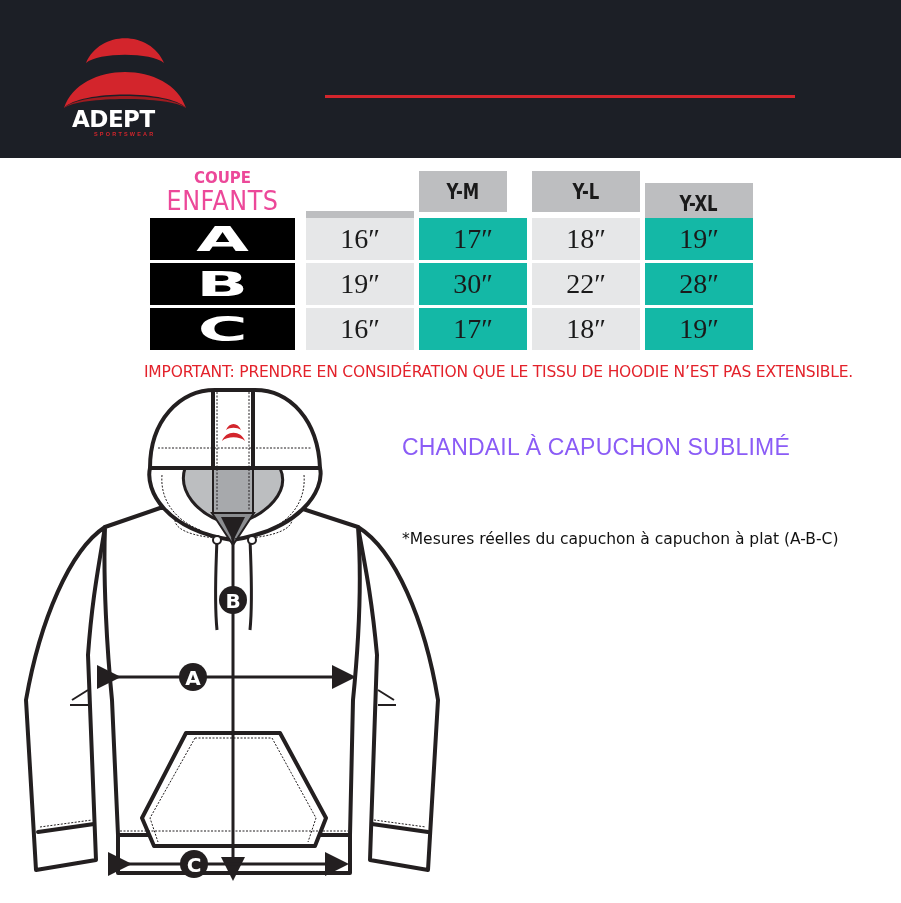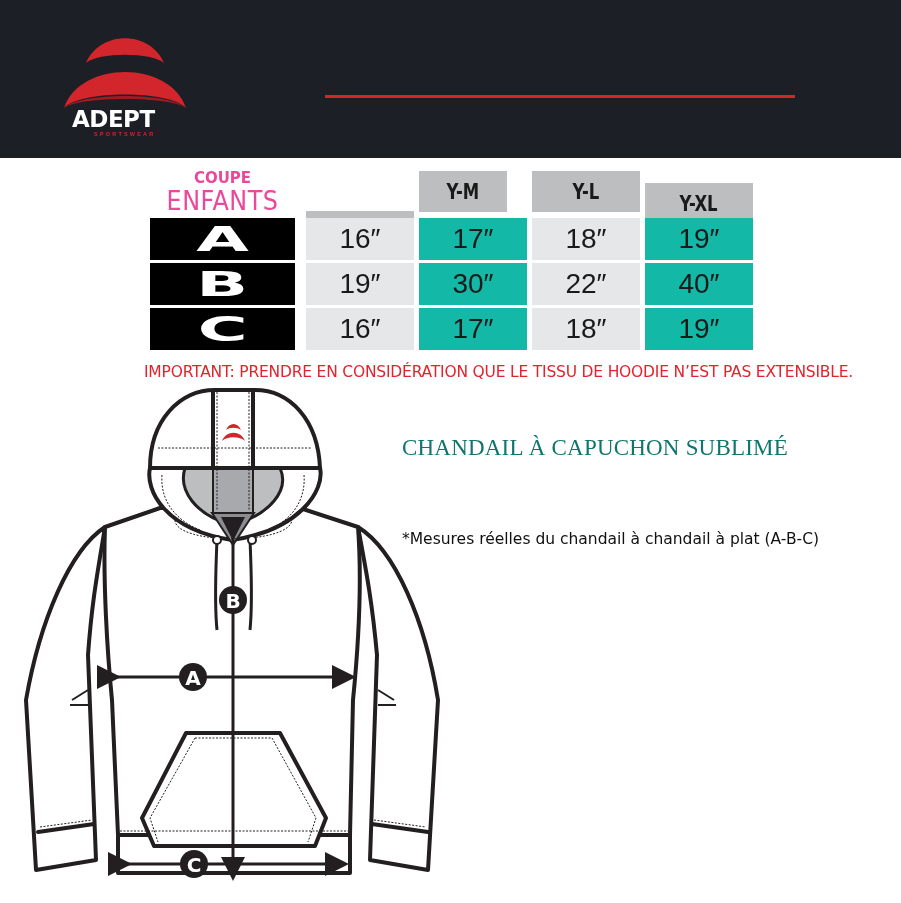--- a/index.html
+++ b/index.html
@@ -16,27 +16,27 @@
 
   .coupe { position: absolute; left: 150px; top: 170px; width: 145px; text-align: center; color: #ec4899; }
   .coupe-1 { font-size: 15px; font-weight: bold; line-height: 16px; font-family: "DejaVu Sans", sans-serif; }
   .coupe-2 { font-size: 26px; line-height: 30px; font-family: "DejaVu Sans", sans-serif; letter-spacing: 0.5px; transform: scaleX(0.92); }
 
   .rowlabel { position: absolute; left: 150px; width: 145px; height: 42px; background: #000; color: #fff; display: flex; align-items: center; justify-content: center; font-family: "DejaVu Sans", sans-serif; font-weight: bold; font-size: 40px; transform-origin: center; }
   .rowlabel span { display: inline-block; transform: scaleX(1.7) scaleY(0.85); }
 
   .colhead { position: absolute; top: 171px; height: 41px; background: #bdbec0; color: #1a1a1a; display: flex; align-items: center; justify-content: center; font-family: "DejaVu Sans", sans-serif; font-weight: bold; font-size: 22px; }
   .colhead span { display: inline-block; transform: scaleX(0.75); }
-  .cell { position: absolute; height: 42px; display: flex; align-items: center; justify-content: center; color: #1a1a1a; font-size: 28px; font-family: Liberation Sans, sans-serif; }
+  .cell { position: absolute; height: 42px; display: flex; align-items: center; justify-content: center; color: #1a1a1a; font-size: 28px; font-family: Liberation Serif, serif; }
   .cell.alt { background: #e6e7e8; }
   .cell.pl { background: #14b8a6; }
 
   .important { position: absolute; left: 0; top: 363px; width: 901px; text-align: center; color: #e3222b; font-size: 15.5px; font-family: "DejaVu Sans", sans-serif; letter-spacing: -0.2px; margin-left: 48px; }
 
-  .desc { position: absolute; left: 402px; top: 432px; color: #0f766e; font-size: 23px; line-height: 31px; font-family: Liberation Serif, serif; letter-spacing: 0.2px; }
+  .desc { position: absolute; left: 402px; top: 432px; color: #8b5cf6; font-size: 23px; line-height: 31px; font-family: Liberation Sans, sans-serif; letter-spacing: 0.2px; }
   .note { position: absolute; left: 402px; top: 530px; color: #111; font-size: 15.5px; font-family: "DejaVu Sans", sans-serif; }
 
   .hoodie { position: absolute; left: 0; top: 380px; width: 460px; height: 523px; }
 </style>
 </head>
 <body>
 
 <div class="header">
   <svg class="logo" viewBox="0 0 130 120">
     <path d="M26 43 C40 10 90 10 104 43 C92 32 38 32 26 43 Z" fill="#d3252c"></path>
@@ -74,36 +74,36 @@
 <div class="cell pl" style="left:419px;top:218px;width:108px;">17″</div>
 <div class="cell alt" style="left:532px;top:218px;width:108px;">18″</div>
 <div class="cell pl" style="left:645px;top:218px;width:108px;">19″</div>
 
 <div class="rowlabel" style="top:263px;">
     <span>B</span>
   </div>
 <div class="cell alt" style="left:306px;top:263px;width:108px;">19″</div>
 <div class="cell pl" style="left:419px;top:263px;width:108px;">30″</div>
 <div class="cell alt" style="left:532px;top:263px;width:108px;">22″</div>
-<div class="cell pl" style="left:645px;top:263px;width:108px;">40″</div>
+<div class="cell pl" style="left:645px;top:263px;width:108px;">28″</div>
 
 <div class="rowlabel" style="top:308px;">
     <span>C</span>
   </div>
 <div class="cell alt" style="left:306px;top:308px;width:108px;">16″</div>
 <div class="cell pl" style="left:419px;top:308px;width:108px;">17″</div>
 <div class="cell alt" style="left:532px;top:308px;width:108px;">18″</div>
 <div class="cell pl" style="left:645px;top:308px;width:108px;">19″</div>
 
 <div class="important">IMPORTANT: PRENDRE EN CONSIDÉRATION QUE LE TISSU DE HOODIE N’EST PAS EXTENSIBLE.</div>
 
 <div class="desc">
   <div>CHANDAIL À CAPUCHON SUBLIMÉ</div>
 </div>
-<div class="note">*Mesures réelles du chandail à chandail à plat (A-B-C)</div>
+<div class="note">*Mesures réelles du capuchon à capuchon à plat (A-B-C)</div>
 
 <svg class="hoodie" viewBox="0 0 460 523">
   <defs>
     <marker id="arr" markerWidth="8" markerHeight="8" refX="6" refY="4" orient="auto">
       <path d="M0,0 L8,4 L0,8 Z" fill="#231f20"></path>
     </marker>
   </defs>
   <g fill="none" stroke="#231f20" stroke-width="4" stroke-linejoin="round" stroke-linecap="round">
 
     <path d="M105 147 C70 170 40 240 26 320 L36 490 L96 480 L88 275 C92 220 98 190 105 147 Z" fill="#fff"></path>

